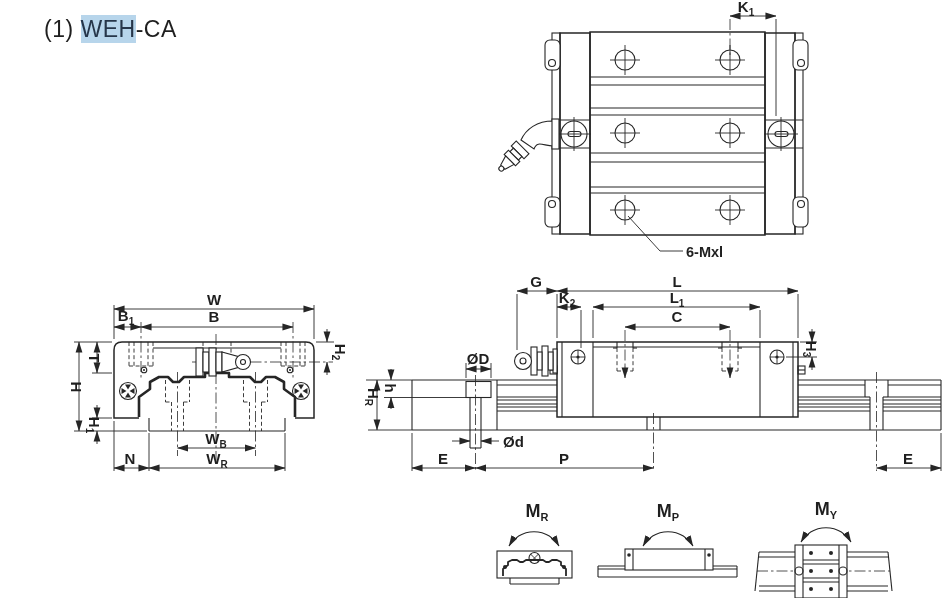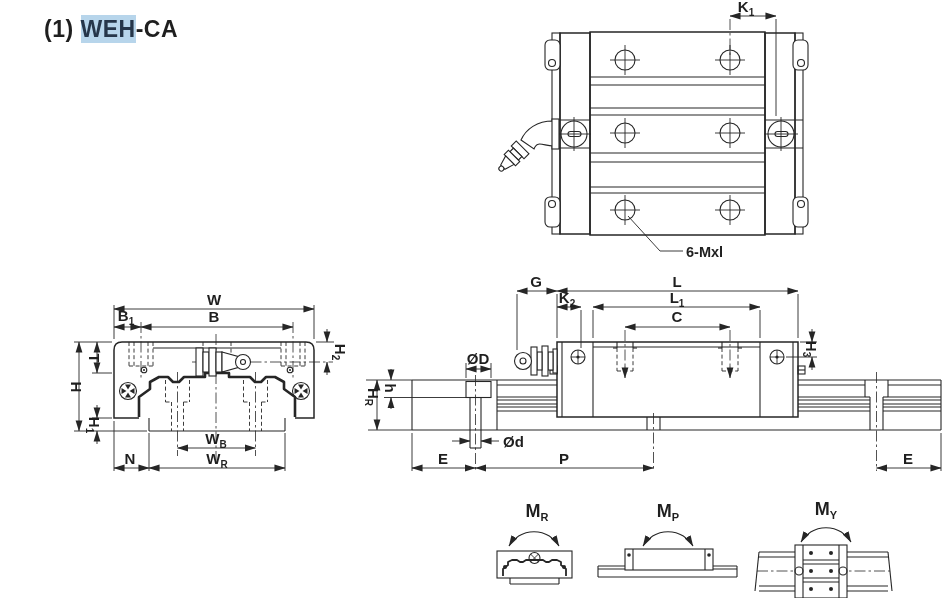--- a/index.html
+++ b/index.html
@@ -1,18 +1,18 @@
 <!DOCTYPE html>
 <html><head>
 <meta charset="utf-8">
 <style>
   html,body{margin:0;padding:0;background:#fff;}
   #page{position:relative;width:952px;height:598px;background:#ffffff;overflow:hidden;
         font-family:"Liberation Sans",sans-serif;}
-  #title{position:absolute;left:44px;top:16px;font-size:23px;font-weight:bold;color:#1f1f1f;
+  #title{position:absolute;left:44px;top:16px;font-size:23px;font-weight:normal;color:#1f1f1f;
          letter-spacing:0.5px;}
   #title .hl{background:#b7d5eb;color:#26364a;padding:1px 0;}
   svg{position:absolute;left:0;top:0;}
   .ln{stroke:#262626;stroke-width:1.1;fill:none;stroke-linecap:butt;}
   .ol{stroke:#262626;stroke-width:1.5;fill:none;}
   .thick{stroke:#262626;stroke-width:2.6;fill:none;stroke-linejoin:round;}
   .thin{stroke:#262626;stroke-width:0.9;fill:none;}
   .dash{stroke:#262626;stroke-width:0.9;fill:none;stroke-dasharray:4 2.6;}
   .cl{stroke:#262626;stroke-width:0.8;fill:none;stroke-dasharray:11 3 2.5 3;}
   .wf{fill:#ffffff;stroke:#262626;stroke-width:1.1;}

